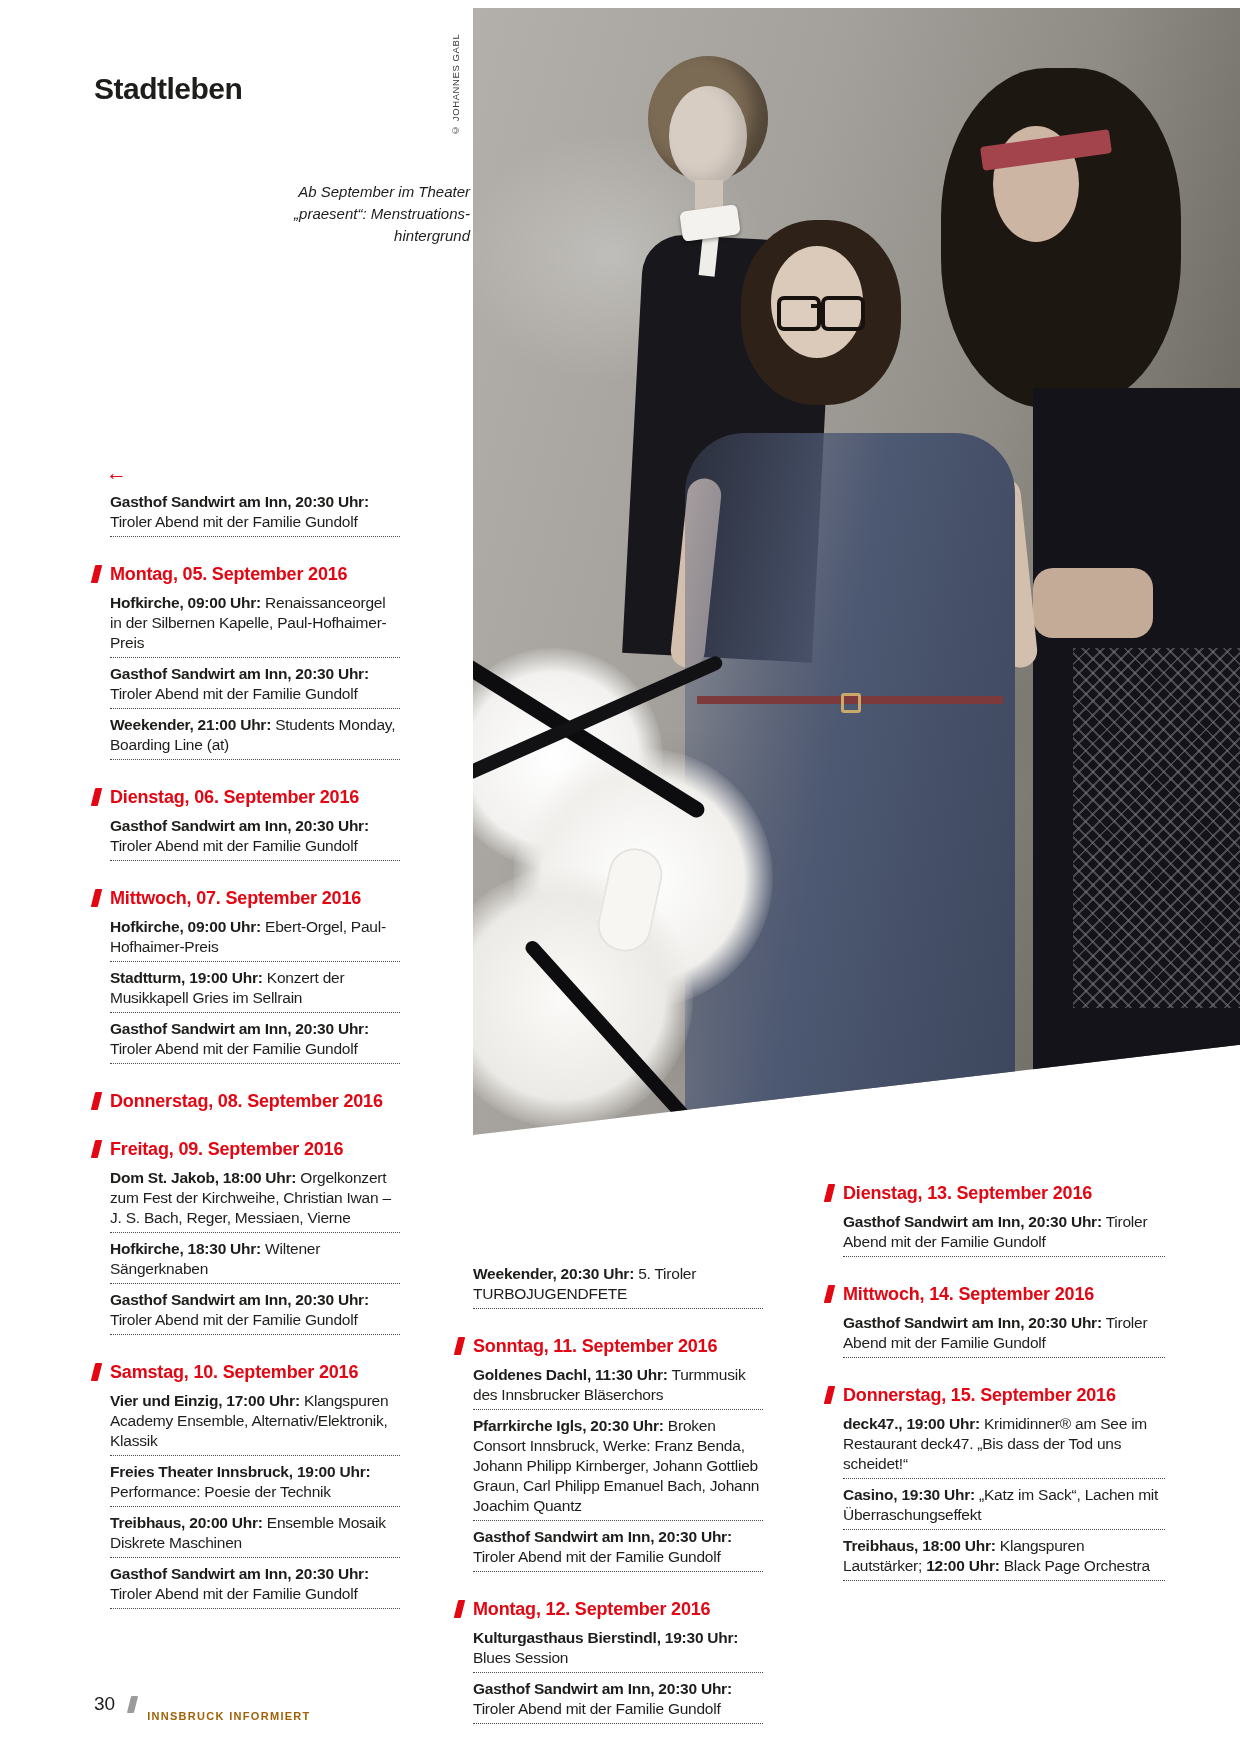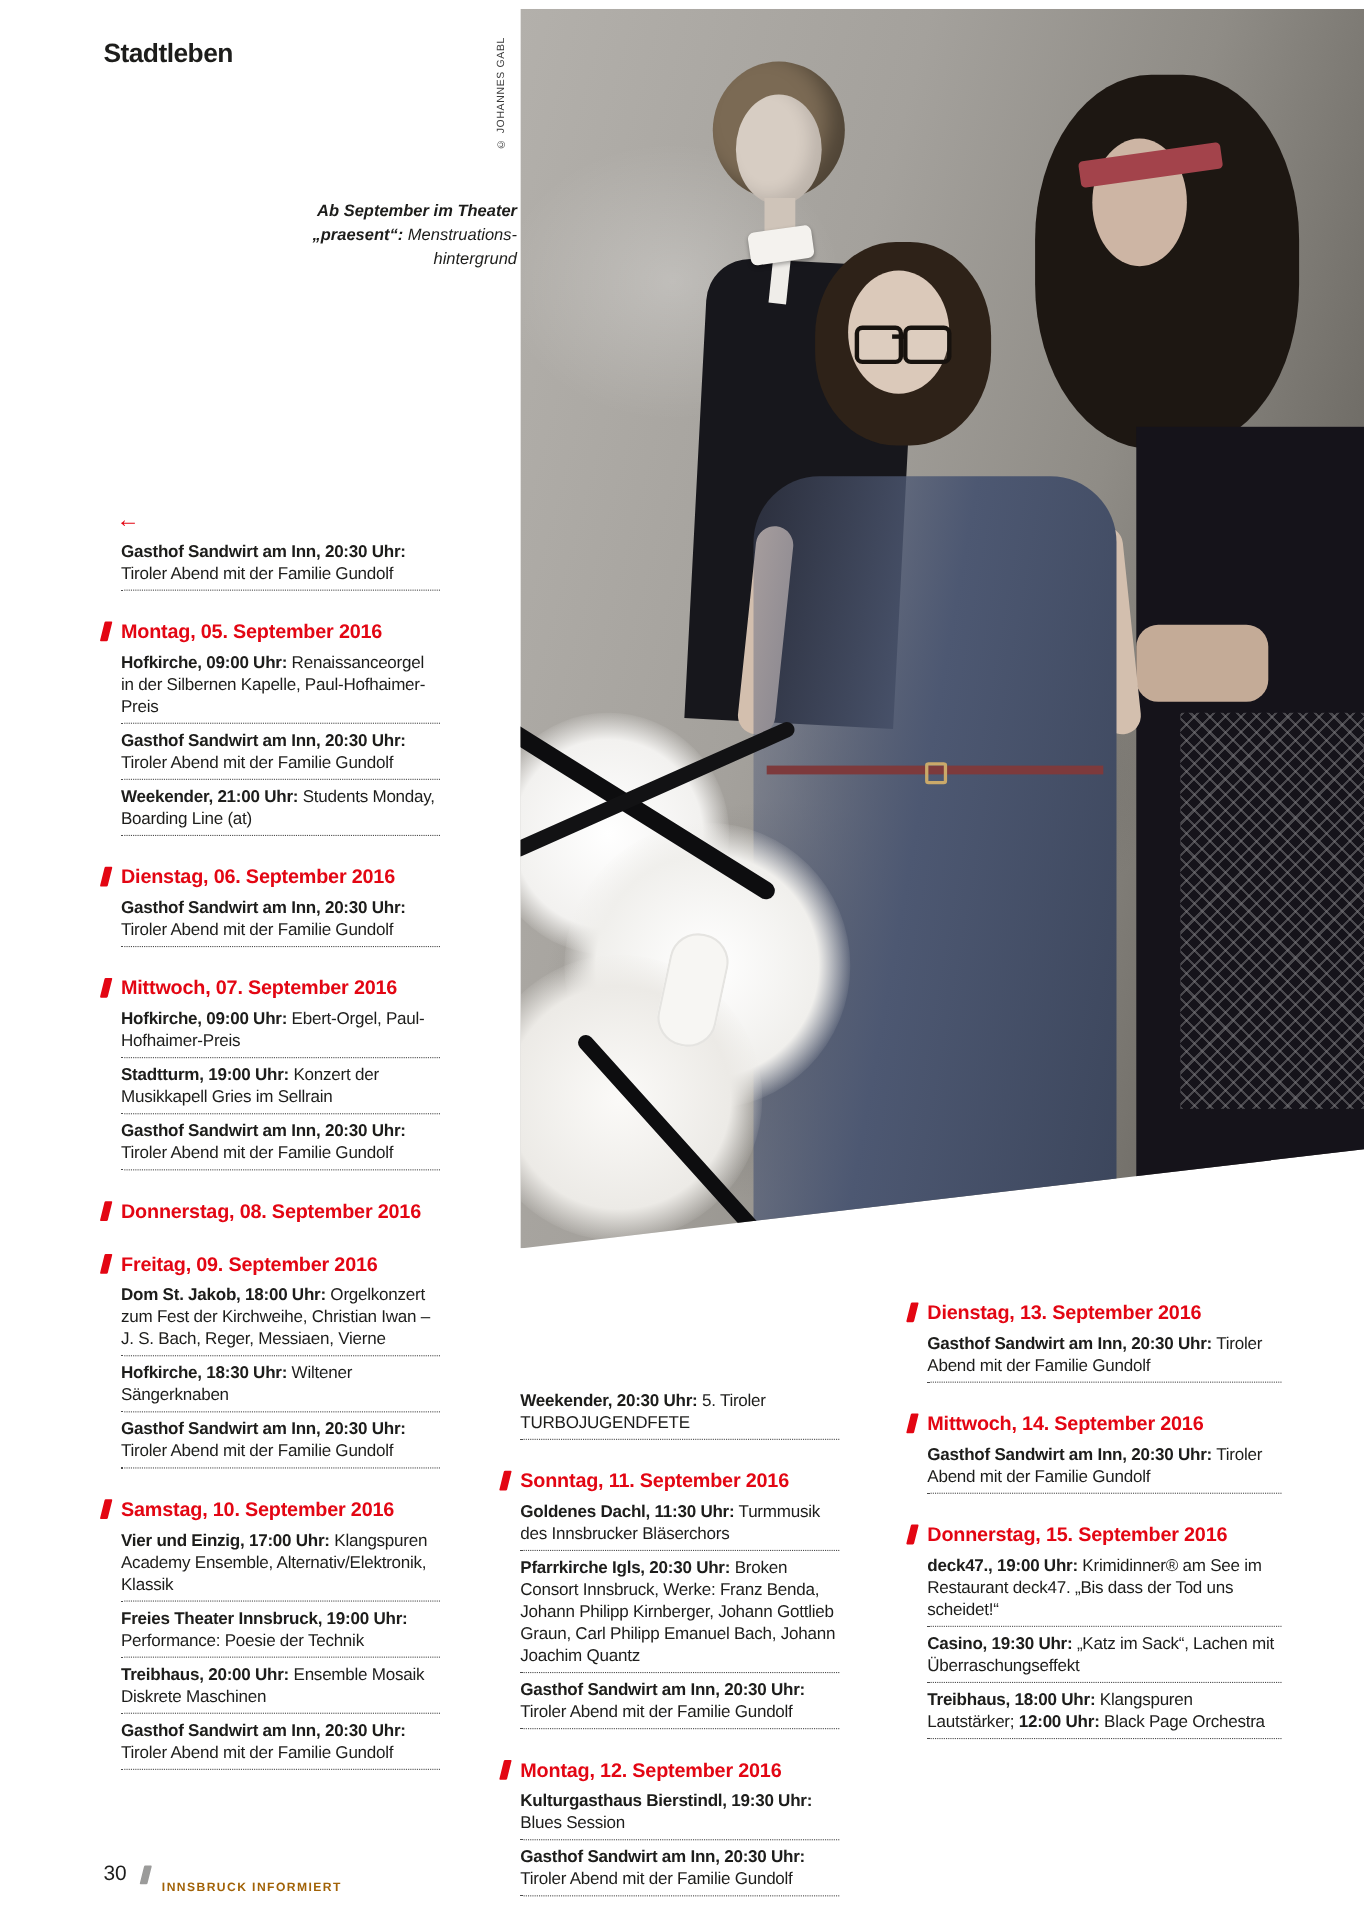--- a/index.html
+++ b/index.html
@@ -1,20 +1,20 @@
 <!DOCTYPE html>
 <html><head>
 <meta charset="utf-8">
 <style>
   html,body{margin:0;padding:0;background:#e9e9e9;}
   .page{position:relative;width:1240px;height:1754px;margin:0 auto;background:#ffffff;overflow:hidden;
         font-family:"Liberation Sans",sans-serif;color:#1d1d1b;}
 
   
-  .section-title{position:absolute;left:94px;top:19px;font-size:24px;font-weight:bold;letter-spacing:-.5px;}
+  .section-title{position:absolute;left:94px;top:52px;font-size:30px;font-weight:bold;letter-spacing:-.5px;}
 
   
   .photo{position:absolute;left:473px;top:8px;width:767px;height:1127px;
          clip-path:polygon(0 0,100% 0,100% 92%,0 100%);
          background:
            radial-gradient(220px 180px at 18% 22%,rgba(255,255,255,.25),rgba(255,255,255,0) 70%),
            radial-gradient(260px 220px at 55% 60%,rgba(60,58,54,.25),rgba(0,0,0,0) 70%),
            radial-gradient(300px 260px at 30% 80%,rgba(40,40,40,.30),rgba(0,0,0,0) 70%),
            linear-gradient(105deg,#b3b0ab 0%,#a4a19c 35%,#8f8c86 60%,#6f6c66 82%,#4e4b46 100%);}
   .photo *{position:absolute;}
@@ -52,21 +52,21 @@
   .strap-1{left:-20px;top:640px;width:300px;height:16px;background:#0d0d0f;transform:rotate(32deg);transform-origin:left top;border-radius:8px;}
   .strap-2{left:-10px;top:760px;width:280px;height:14px;background:#121214;transform:rotate(-24deg);transform-origin:left top;border-radius:8px;}
   .strap-3{left:60px;top:930px;width:240px;height:14px;background:#0d0d0f;transform:rotate(48deg);transform-origin:left top;border-radius:8px;}
   .glove{left:130px;top:840px;width:54px;height:104px;border-radius:26px;background:#f7f6f3;transform:rotate(12deg);box-shadow:inset 0 0 0 2px rgba(0,0,0,.07);}
 
   .photo-credit{position:absolute;left:450px;top:26px;height:110px;writing-mode:vertical-rl;transform:rotate(180deg);
                 font-size:9.5px;letter-spacing:.6px;color:#3a3a3a;white-space:nowrap;}
 
   
   .caption{position:absolute;left:170px;top:181px;width:300px;text-align:right;font-size:15px;line-height:22px;font-style:italic;color:#1d1d1b;}
-  .caption b{font-weight:bold;margin-left:31px;}
+  .caption b{font-weight:normal;margin-left:31px;}
 
   
   .column{position:absolute;font-size:15.5px;line-height:20px;letter-spacing:-.015em;}
   .col-left{left:110px;top:462px;width:290px;}
   .col-mid{left:473px;top:1264px;width:290px;}
   .col-right{left:843px;top:1182px;width:322px;}
   .back-arrow{color:#e30613;font-size:21px;font-weight:bold;line-height:22px;margin:0 0 8px -4px;}
   .date-header{position:relative;margin:26px 0 8px 0;color:#e30613;font-weight:bold;font-size:18px;line-height:22px;letter-spacing:-.01em;}
   .column .date-header:first-child{margin-top:0;}
   .date-slash{position:absolute;left:-17px;top:2px;width:7px;height:18px;background:#e30613;transform:skewX(-14deg);border-radius:1px;}

